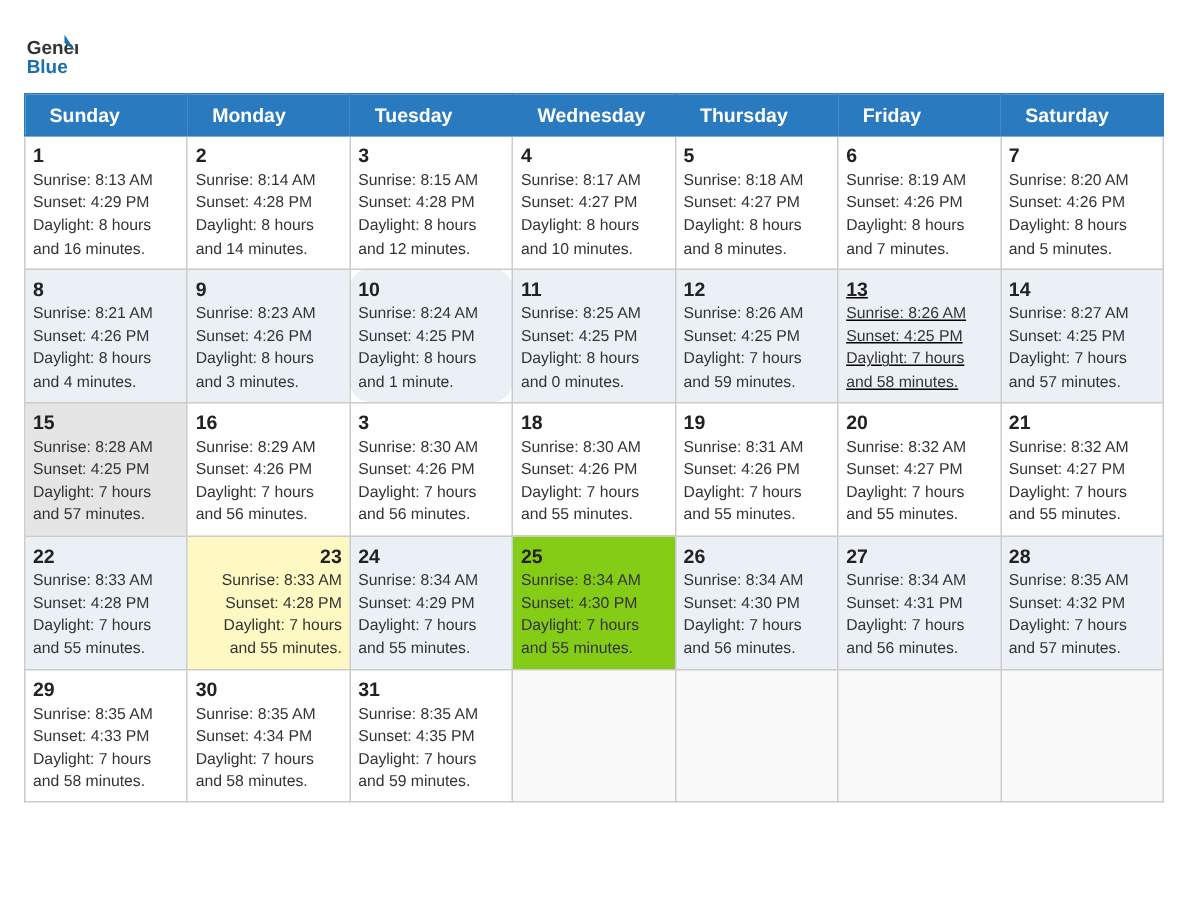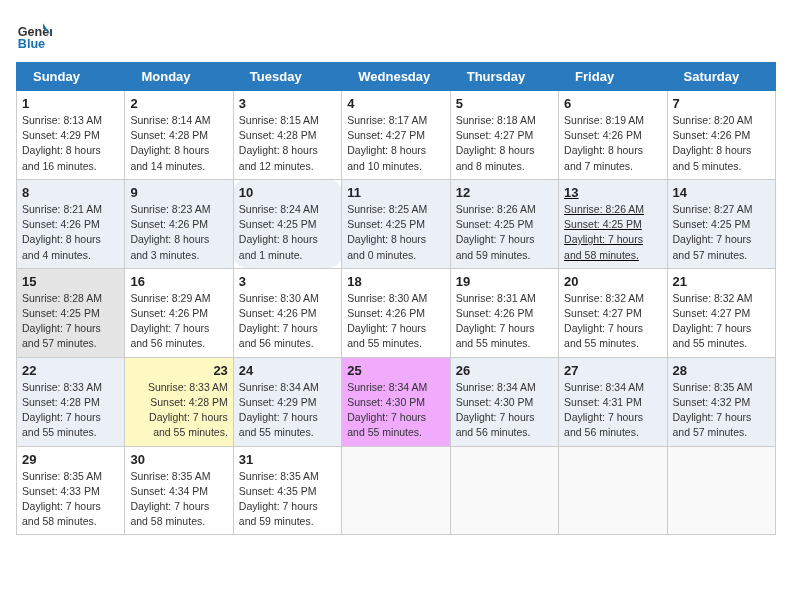--- a/index.html
+++ b/index.html
@@ -207,21 +207,21 @@
 <div class="day-info">Sunrise: 8:33 AM<br>Sunset: 4:28 PM<br>Daylight: 7 hours and 55 minutes.</div>
         </td>
         <td style="background: #fef9c3; text-align: right;">
           <span class="day-num">23</span>
 <div class="day-info">Sunrise: 8:33 AM<br>Sunset: 4:28 PM<br>Daylight: 7 hours and 55 minutes.</div>
         </td>
         <td style="background: rgb(234, 240, 246);">
           <span class="day-num">24</span>
 <div class="day-info">Sunrise: 8:34 AM<br>Sunset: 4:29 PM<br>Daylight: 7 hours and 55 minutes.</div>
         </td>
-        <td style="background: #f0abfc;">
+        <td style="background: #84cc16;">
           <span class="day-num">25</span>
 <div class="day-info">Sunrise: 8:34 AM<br>Sunset: 4:30 PM<br>Daylight: 7 hours and 55 minutes.</div>
         </td>
         <td style="background: rgb(234, 240, 246);">
           <span class="day-num">26</span>
 <div class="day-info">Sunrise: 8:34 AM<br>Sunset: 4:30 PM<br>Daylight: 7 hours and 56 minutes.</div>
         </td>
         <td style="background: rgb(234, 240, 246);">
           <span class="day-num">27</span>
 <div class="day-info">Sunrise: 8:34 AM<br>Sunset: 4:31 PM<br>Daylight: 7 hours and 56 minutes.</div>

